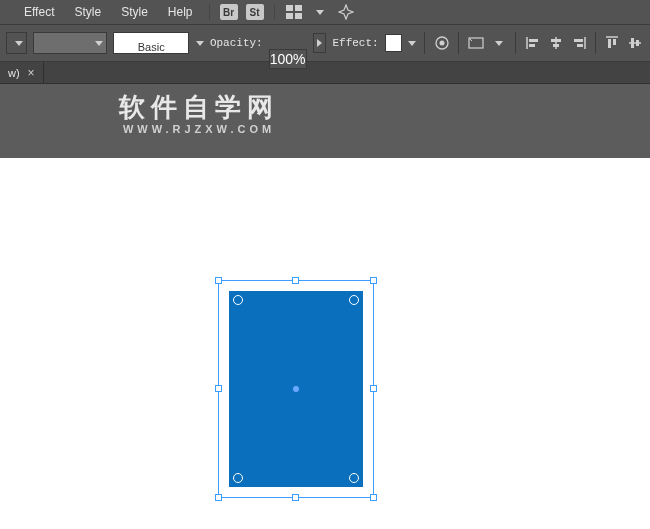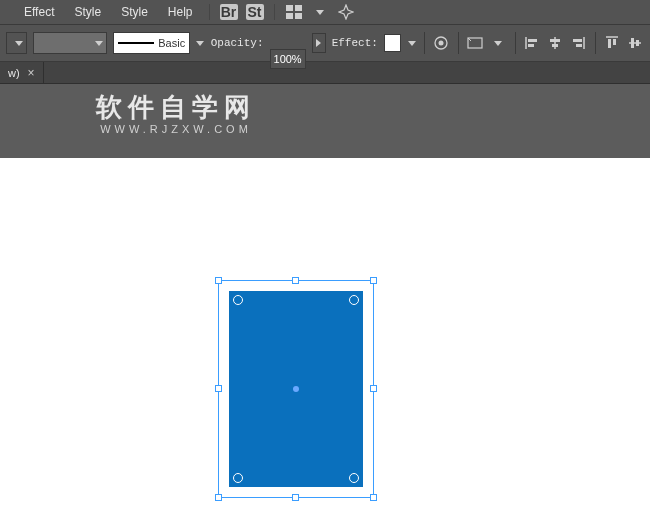--- a/index.html
+++ b/index.html
@@ -5,54 +5,54 @@
   * { box-sizing: border-box; margin: 0; padding: 0; font-family: "Segoe UI", Tahoma, sans-serif; }
   html, body { width: 650px; height: 529px; overflow: hidden; background: #fff; }
   
   .menubar {
     display: flex; align-items: center; height: 24px; background: #535353;
     padding: 0 16px; gap: 4px; color: #e6e6e6; font-size: 12px;
   }
   .menubar .menu-item { padding: 3px 8px; cursor: default; }
   .menubar .sep { width: 1px; height: 16px; background: #454545; margin: 0 4px; }
   .menubar .icon-btn { width: 22px; height: 20px; display: flex; align-items: center; justify-content: center; }
-  .badge { width:18px; height:16px; background:#c8c8c8; color:#3a3a3a; font-size:14px; font-weight:bold; display:flex; align-items:center; justify-content:center; border-radius:2px; }
+  .badge { width:18px; height:16px; background:#c8c8c8; color:#3a3a3a; font-size:10px; font-weight:bold; display:flex; align-items:center; justify-content:center; border-radius:2px; }
   
   .ctrlbar {
     display: flex; align-items: center; height: 38px; background: #535353;
     padding: 0 6px; gap: 6px; color: #e6e6e6; font-size: 11px;
     border-top: 1px solid #3a3a3a; border-bottom: 1px solid #3a3a3a;
   }
   .dd-small { width: 24px; height: 22px; background: #535353; border:1px solid #3a3a3a; display:flex; align-items:center; justify-content:flex-end; padding-right:3px; }
   .dd-med { width: 86px; height: 22px; background: #6e6e6e; border:1px solid #3a3a3a; display:flex; align-items:center; justify-content:flex-end; padding-right:3px; }
-  .brush-box { width: 88px; height: 22px; background: #fff; border:1px solid #3a3a3a; display:flex; align-items:center; gap:4px; padding:0 4px; color:#333; }
+  .brush-box { width: 88px; height: 22px; background: #fff; border:1px solid #3a3a3a; display:flex; align-items:center; gap:4px; padding:0 4px; color:#333;flex-direction:column; }
   .brush-line { flex:1; height:2px; background:#000; }
   .brush-dd { width:10px; height:20px; display:flex; align-items:center; justify-content:center; }
   .lbl { color:#e6e6e6;font-family:Liberation Mono, monospace; }
-  .opacity-field { width: 42px; height: 20px; background:#535353; border:1px solid #3a3a3a; color:#fff; display:flex; align-items:center; justify-content:center; font-size:11px;margin-top:32px; }
+  .opacity-field { width: 42px; height: 20px; background:#535353; border:1px solid #3a3a3a; color:#fff; display:flex; align-items:center; justify-content:center; font-size:14px;margin-top:32px; }
   .arrow-btn { width:16px; height:20px; background:#535353; border:1px solid #3a3a3a; display:flex; align-items:center; justify-content:center; }
   .swatch { width:20px; height:18px; background:#fff; border:1px solid #3a3a3a; }
   .swatch-dd { width:10px; height:18px; display:flex; align-items:center; justify-content:center;}
   .vsep { width:1px; height:22px; background:#3a3a3a; margin:0 2px; }
   .tbtn { width:20px; height:20px; display:flex; align-items:center; justify-content:center; }
 
   .tabbar {
     display:flex; align-items:center; height:22px; background:#434343; color:#e6e6e6; font-size:11px;
     border-bottom:1px solid #2f2f2f;
   }
   .tab { display:flex; align-items:center; gap:8px; padding:0 8px; height:100%; background:#434343; border-right:1px solid #2f2f2f; }
   .tab .close { font-size:12px; line-height:1; color:#ccc; }
   
   .header-strip { height:74px; background:#5c5c5c; position:relative; }
   .watermark {
-    position:absolute; left:96px; top:6px; color:#e8e8e8; text-align:center;
+    position:absolute; left:119px; top:6px; color:#e8e8e8; text-align:center;
     font-family: "Microsoft YaHei", SimHei, sans-serif;
   }
   .watermark .big { font-size:26px; font-weight:700; letter-spacing:6px; }
-  .watermark .sm { font-size:11px; letter-spacing:4px; color:#d0d0d0; margin-top:-2px;}
+  .watermark .sm { font-size:11px; letter-spacing:4px; color:#d0d0d0; margin-top:-2px;font-weight:bold;}
   
   .canvas-area { position:relative; width:100%; height: calc(529px - 24px - 38px - 22px - 74px); background:#fff; }
   
   .selection {
     position:absolute; left:218px; top:122px; width:156px; height:218px;
     border:1px solid #3a9dff;
   }
   .shape-rect {
     position:absolute; left:10px; top:10px; right:10px; bottom:10px; background:#0a70bd;
   }

